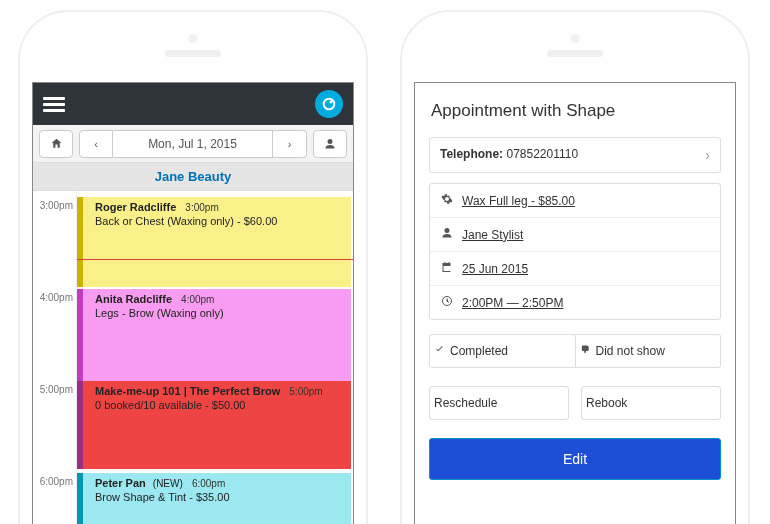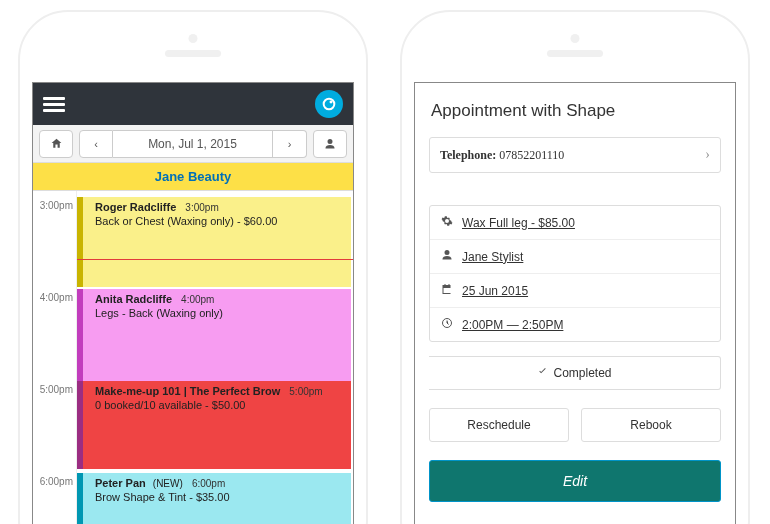--- a/index.html
+++ b/index.html
@@ -106,21 +106,21 @@
   .tb-date { flex: 1; border-left: none; font-size: 12px; }
   .tb-user { width: 34px; }
   .staff-header {
     height: 28px;
     border-bottom: 1px solid #ddd;
     text-align: center;
     font-size: 13px;
     font-weight: 600;
     color: #0070b8;
     line-height: 28px;
-    background: #fde047;
+    background: #e5e5e5;
   }
   .cal-body { position: relative; height: 370px; }
   .timecol {
     position: absolute;
     left: 0; top: 0;
     width: 44px;
     height: 100%;
     border-right: 1px solid #eee;
     font-size: 10px;
     color: #777;
@@ -155,24 +155,23 @@
   
   .r-screen { padding: 12px 14px; background: #fff; }
   .r-title { font-size: 17px; color: #333; font-weight: 500; margin: 6px 2px 16px 2px; }
   .r-field {
     border: 1px solid #ddd;
     border-radius: 3px;
     padding: 9px 10px;
     font-size: 12px;
     color: #333;
     display: flex;
-    align-items: center;
+    align-items: flex-start;
     justify-content: space-between;
-    margin-bottom: 32px;
-    font-family: Liberation Serif, serif;
+    margin-bottom: 10px;
   }
   .r-field .lab { font-weight: 700; }
   .r-list {
     border: 1px solid #ddd;
     border-radius: 3px;
     margin-bottom: 14px;
   }
   .r-list-row {
     padding: 9px 10px;
     font-size: 12px;
@@ -188,36 +187,34 @@
   .btn-row { display: flex; margin-bottom: 18px; }
   .btn-half {
     flex: 1;
     border: 1px solid #ddd;
     background: #fff;
     padding: 9px 4px;
     font-size: 12px;
     color: #333;
     display: flex;
     align-items: center;
-    justify-content: center;
     gap: 5px;
   }
   .btn-row.joined .btn-half:first-child { border-radius: 3px 0 0 3px; }
   .btn-row.joined .btn-half:last-child { border-radius: 0 3px 3px 0; border-left: none; }
   .btn-row.gap { gap: 12px; }
   .btn-row.gap .btn-half { border-radius: 3px; }
   .btn-primary {
-    background: #0f766e;
+    background: #1d4ed8;
     color: #fff;
     border: 1px solid #0094c8;
     border-radius: 3px;
     padding: 12px;
     text-align: center;
     font-size: 14px;
-    font-style: italic;
   }
   .chev { color: #999; font-size: 14px; }
 </style>
 </head>
 <body>
 
 <div class="device device-left">
   <div class="camera"></div>
   <div class="speaker"></div>
   <div class="screen">
@@ -270,21 +267,21 @@
       <div class="slots">
         <div class="slot slot-yellow" style="top:6px;height:90px">
           <span class="sname">Roger Radcliffe</span>
           <span class="stime">3:00pm</span>
           <div class="sdesc">Back or Chest (Waxing only) - $60.00</div>
         </div>
         <div class="nowline" style="top:68px"></div>
         <div class="slot slot-mag" style="top:98px;height:100px">
           <span class="sname">Anita Radcliffe</span>
           <span class="stime">4:00pm</span>
-          <div class="sdesc">Legs - Back (Waxing only)</div>
+          <div class="sdesc">Legs - Brow (Waxing only)</div>
         </div>
         <div class="slot slot-pink" style="top:190px;height:88px">
           <span class="sname">Make-me-up 101 | The Perfect Brow</span>
           <span class="stime">5:00pm</span>
           <div class="sdesc">0 booked/10 available - $50.00</div>
         </div>
         <div class="slot slot-cyan" style="top:282px;height:88px">
           <span class="sname">Peter Pan</span>
           <span style="font-size:10px;margin-left:4px">(NEW)</span>
           <span class="stime">6:00pm</span>
@@ -348,20 +345,28 @@
 
     <div class="btn-row joined">
       <div class="btn-half">
         <span>
           <svg width="11" height="11" viewBox="0 0 24 24">
               <path fill="#555" d="M9 16l-4-4 1.5-1.5L9 13l8.5-8.5L19 6z"></path>
             </svg>
         </span>
         <span>Completed</span>
       </div>
+      <div class="btn-half">
+        <span>
+          <svg width="11" height="11" viewBox="0 0 24 24">
+              <path fill="#555" d="M15 3H6a2 2 0 00-2 2v8a2 2 0 002 2h3l1 5 3-1v-4h4a2 2 0 002-2V7a4 4 0 00-4-4z"></path>
+            </svg>
+        </span>
+        <span>Did not show</span>
+      </div>
     </div>
 
     <div class="btn-row gap">
       <div class="btn-half">Reschedule</div>
       <div class="btn-half">Rebook</div>
     </div>
 
     <div class="btn-primary">Edit</div>
 
   </div>

